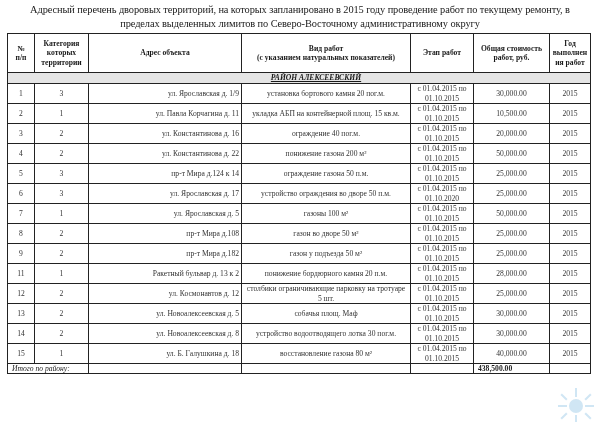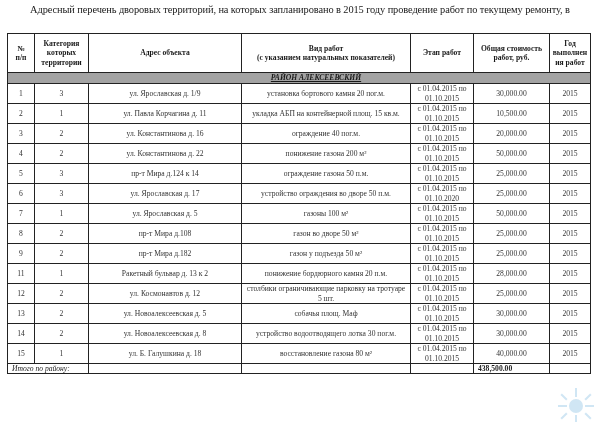--- a/index.html
+++ b/index.html
@@ -1,36 +1,37 @@
 <!DOCTYPE html>
 <html><head>
   <meta charset="utf-8">
   <style>
     html, body { margin: 0; padding: 0; background: #ffffff; }
     body { width: 600px; height: 424px; position: relative; overflow: hidden; font-family: "Liberation Serif", "DejaVu Serif", serif; color: #1a1a1a; }
     .title { position: absolute; left: 0; top: 3px; width: 600px; text-align: center; font-weight: normal; font-size: 10.4px; line-height: 14px; letter-spacing: -0.1px; }
     table.grid { position: absolute; left: 7px; top: 33px; border-collapse: collapse; table-layout: fixed; width: 583px; font-size: 7.6px; }
     table.grid td, table.grid th { border: 1px solid #222; padding: 0 2px; vertical-align: middle; overflow: hidden; white-space: nowrap; }
     table.grid th { font-weight: bold; text-align: center; height: 38px; line-height: 9.4px; white-space: normal; font-size: 7.6px; }
-    table.grid tr.district td { background: #a3a3a3; height: 10px; text-align: center; font-weight: bold; font-style: italic; text-decoration: underline; font-size: 7.6px; line-height: 10px; padding-left: 36px; }
+    table.grid tr.district td { background: #e5e5e5; height: 10px; text-align: center; font-weight: bold; font-style: italic; text-decoration: underline; font-size: 7.6px; line-height: 10px; padding-left: 36px; }
     table.grid tr.row td { height: 19px; line-height: 9.3px; color: #333; }
     table.grid tr.row td.c { text-align: center; }
-    table.grid tr.row td.l { text-align: center; }
+    table.grid tr.row td.l { text-align: right; }
     table.grid tr.row td.wrap { white-space: normal; }
     table.grid tr.total td { height: 9px; line-height: 9px; }
     table.grid tr.total td.label { font-weight: normal; font-style: italic; text-align: left; padding-left: 4px; }
     table.grid tr.total td.sum { font-weight: bold; text-align: left; padding-left: 4px; }
     table.grid { border: 1.5px solid #222; }
     .watermark { position: absolute; right: 2px; bottom: 2px; width: 44px; height: 38px; opacity: 0.35; }
   </style>
 </head>
 <body>
 
 <div class="title">
   <div>Адресный перечень дворовых территорий, на которых запланировано в 2015 году проведение работ по текущему ремонту, в</div>
+  <div>пределах выделенных лимитов по Северо-Восточному административному округу</div>
 </div>
 
 <table class="grid">
   <colgroup>
     <col style="width:27px">
     <col style="width:54px">
     <col style="width:153px">
     <col style="width:169px">
     <col style="width:63px">
     <col style="width:76px">

